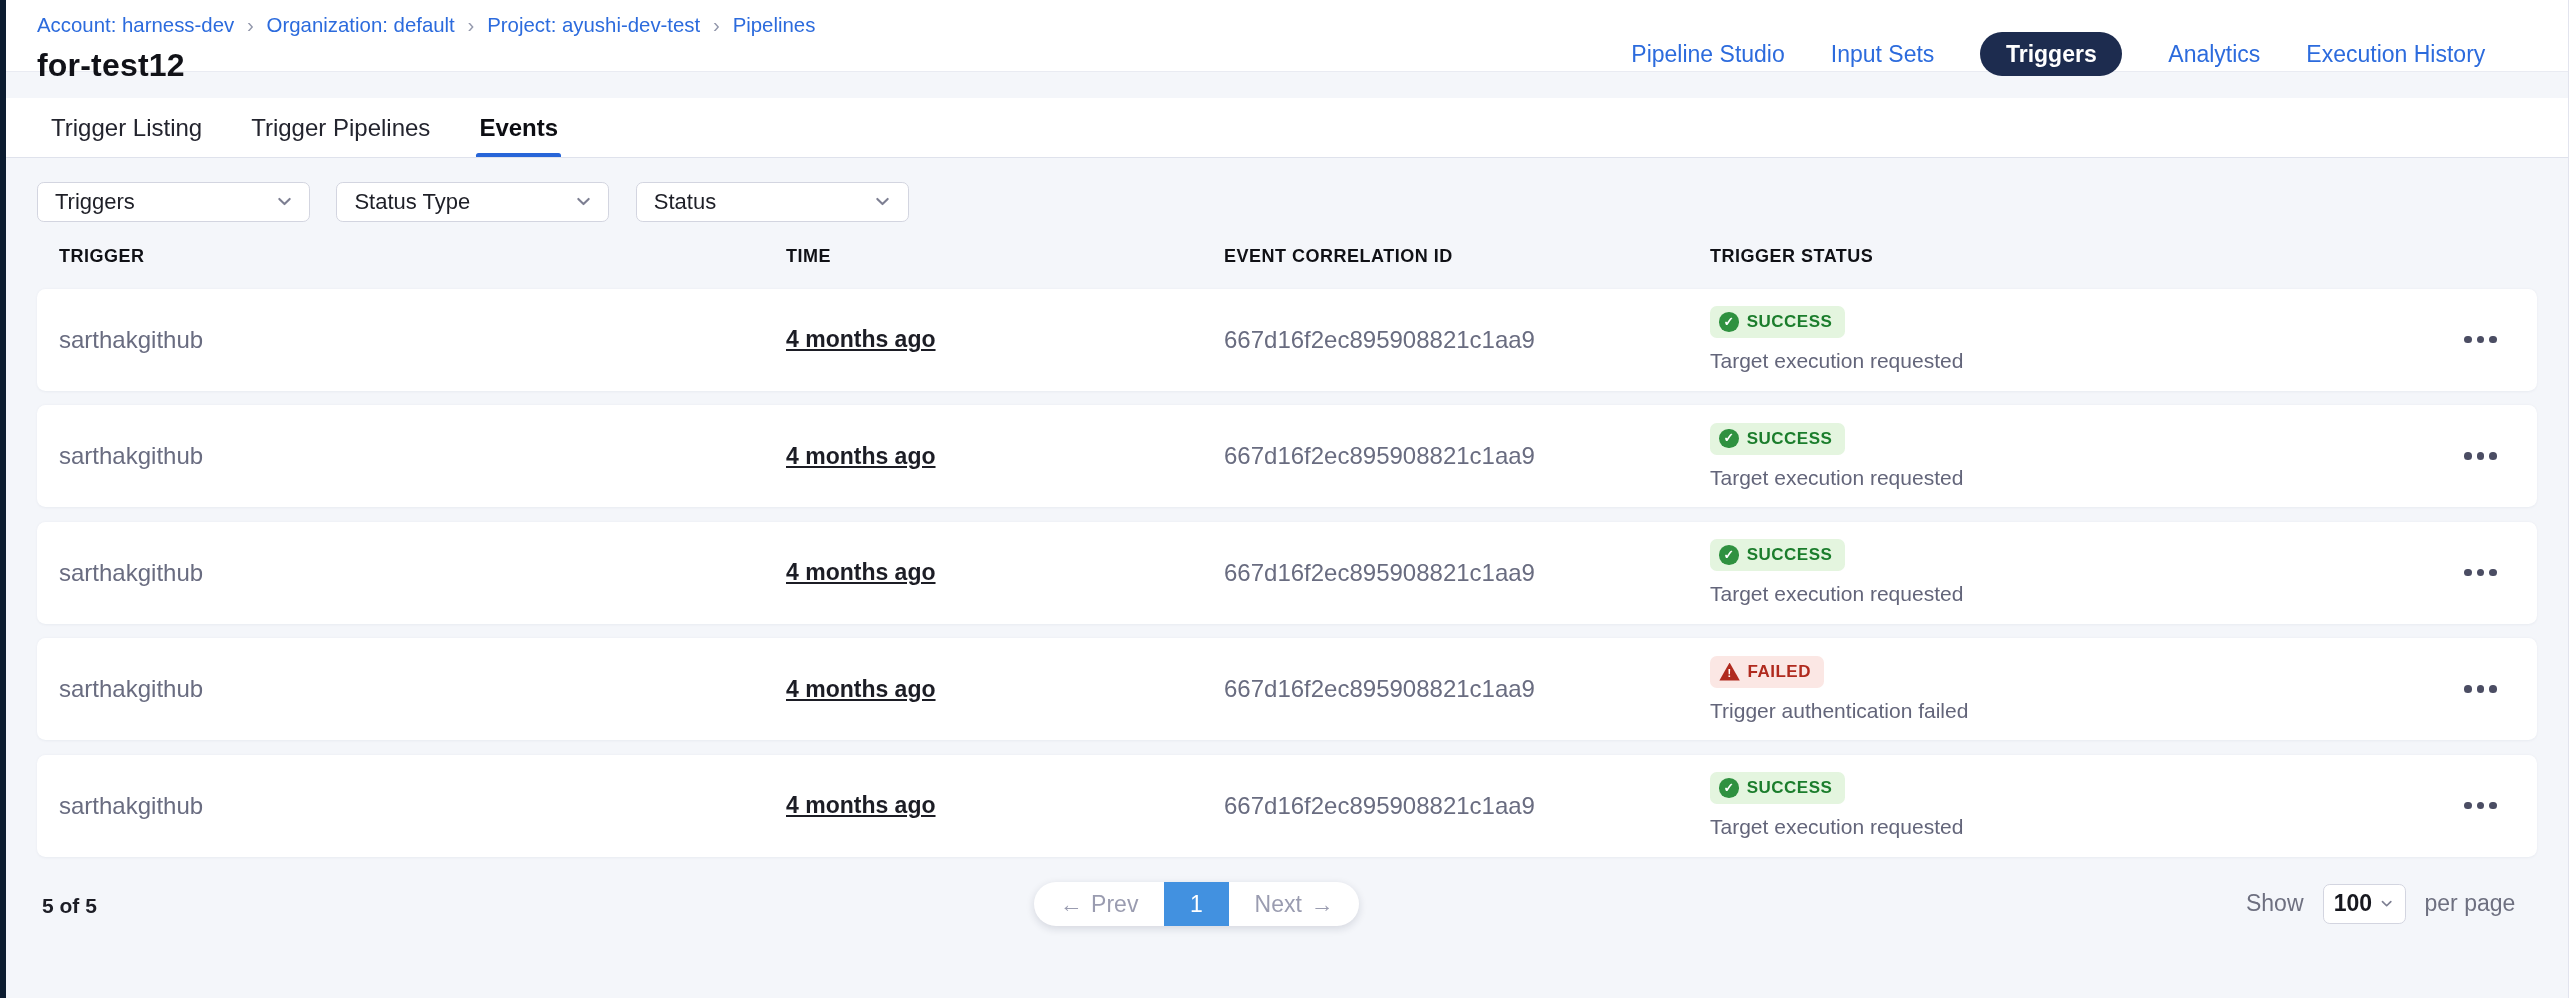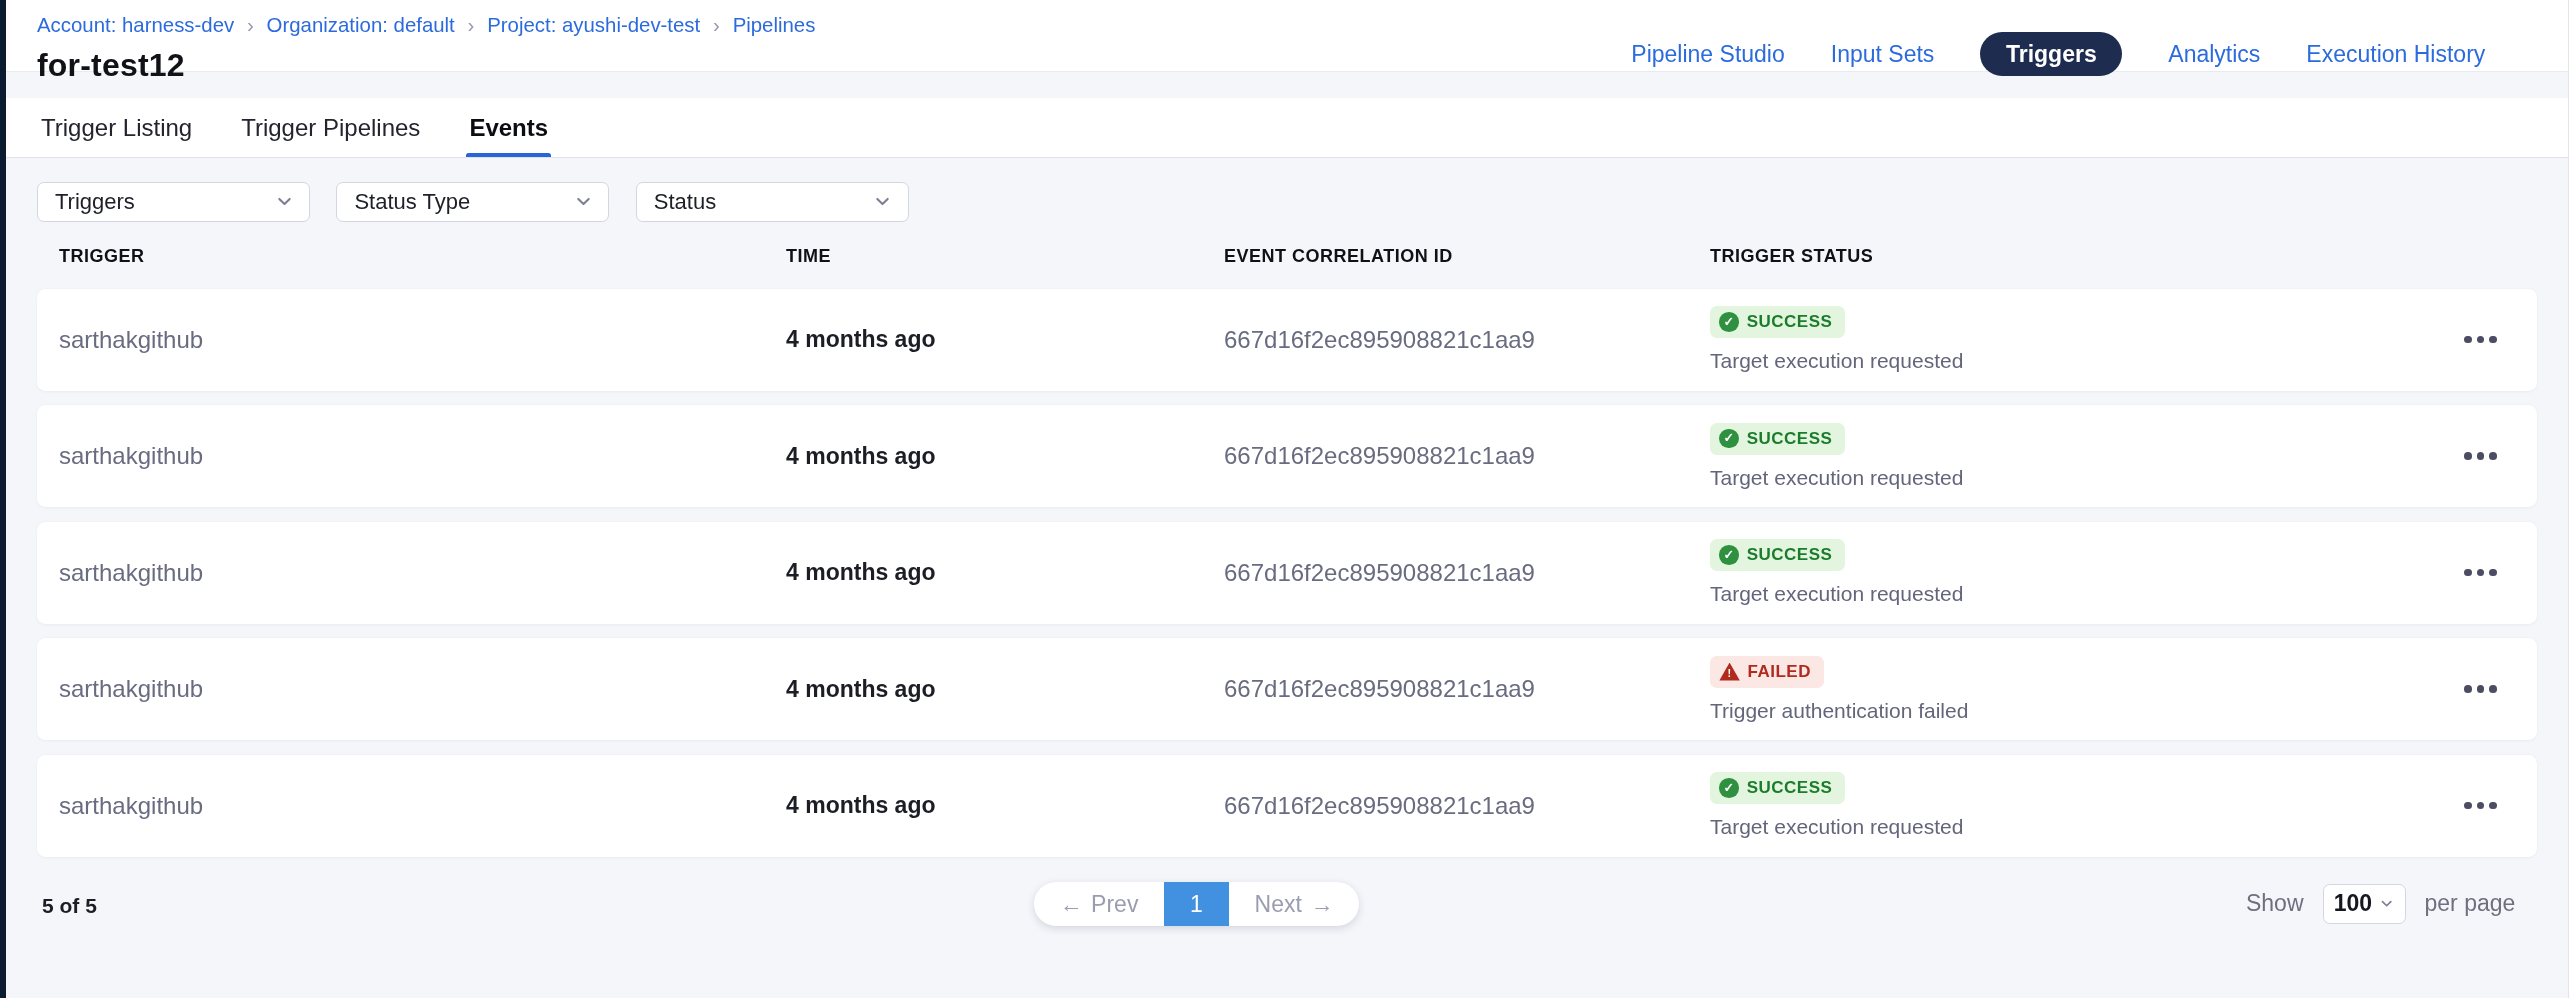--- a/index.html
+++ b/index.html
@@ -28,21 +28,21 @@
   .page-title { margin-top:10.2px; font-size:32px; font-weight:bold; color:#111218; letter-spacing:0.2px; }
 
   .header-right { display:flex; align-items:center; gap:46px; padding:32px 83px 0 0; }
   .nav-link { font-size:23px; color:#2c6bdd; text-decoration:none; cursor:pointer; white-space:nowrap; }
   .nav-pill { background:#1d2c4f; color:#ffffff; font-weight:bold;
     padding:8.5px 25.6px; border-radius:851px; }
 
   
   .tabbar { position:absolute; left:6px; right:7.7px; top:98px; height:60px;
     background:#ffffff; border-bottom:0.9px solid #dfe2ec;
-    display:flex; align-items:stretch; gap:49px; padding-left:35px; }
+    display:flex; align-items:stretch; gap:49px; padding-left:45px; }
   .tab { display:flex; align-items:center; font-size:24px; color:#23242e;
     cursor:pointer; position:relative; }
   .tab.active { font-weight:bold; color:#0c0d12; }
   .tab.active::after { content:""; position:absolute; left:-3.4px; right:-3.4px; bottom:0;
     height:4.3px; background:#2765d8; border-radius:2.6px 2.6px 0 0; }
 
   
   .content { position:absolute; left:6px; right:7.7px; top:156px; bottom:0;
     padding:25.6px 31px 0 31px; }
 
@@ -58,21 +58,21 @@
   .thead { display:grid; grid-template-columns:727px 438px 486px 745px 51px;
     padding-left:22px; margin-top:24px; }
   .th { font-size:18px; font-weight:bold; color:#101116; letter-spacing:0.5px; }
 
   .rows { margin-top:22px; }
   .row { height:102px; background:#ffffff; border-radius:8.5px; margin-bottom:14.5px;
     display:grid; grid-template-columns:727px 438px 486px 745px 51px;
     align-items:center; padding-left:22px;
     box-shadow:0 0.9px 2.6px rgba(25,35,70,.05); }
   .cell-trigger { font-size:24px; color:#696c80; }
-  .cell-time { font-size:23px; font-weight:bold; color:#1c1d25; }
+  .cell-time { font-size:23px; font-weight:bold; color:#1c1d25;text-decoration:underline; }
   .cell-id { font-size:24px; color:#696c80; }
   .cell-status { display:flex; flex-direction:column; align-items:flex-start; gap:11px; }
 
   .badge { display:inline-flex; align-items:center; gap:7.7px;
     padding:6px 12.8px 6px 9.4px; border-radius:6.8px;
     font-size:17px; font-weight:bold; letter-spacing:0.5px; }
   .badge .icon-success, .badge .icon-failed { display:none; }
   .badge.success { background:#e4f5df; color:#1b7d2c; }
   .badge.success .icon-success { display:flex; }
   .badge.failed { background:#fbe7e4; color:#b02a1e; }

